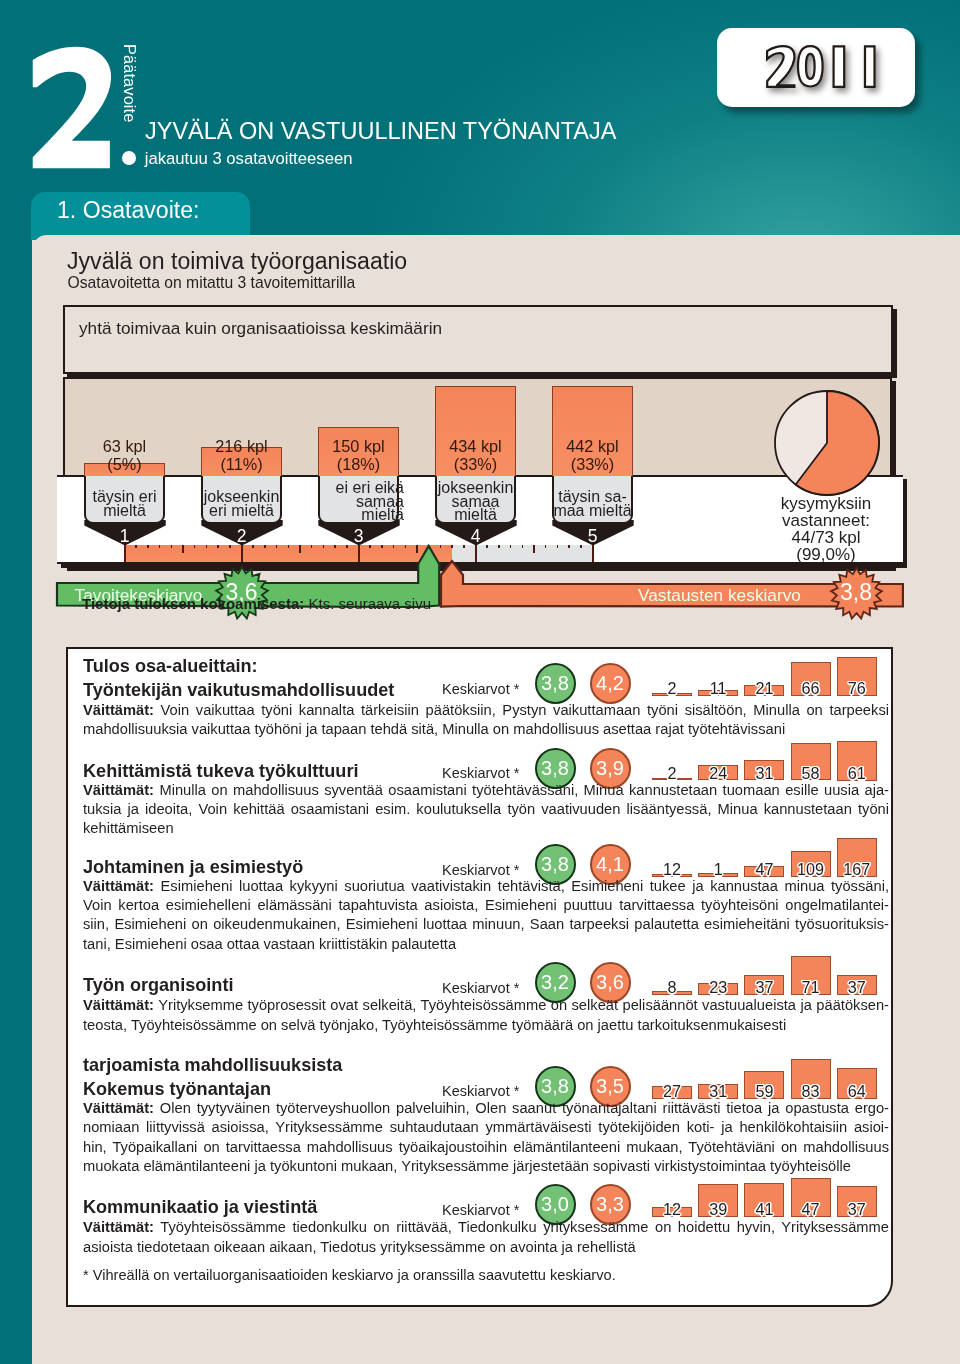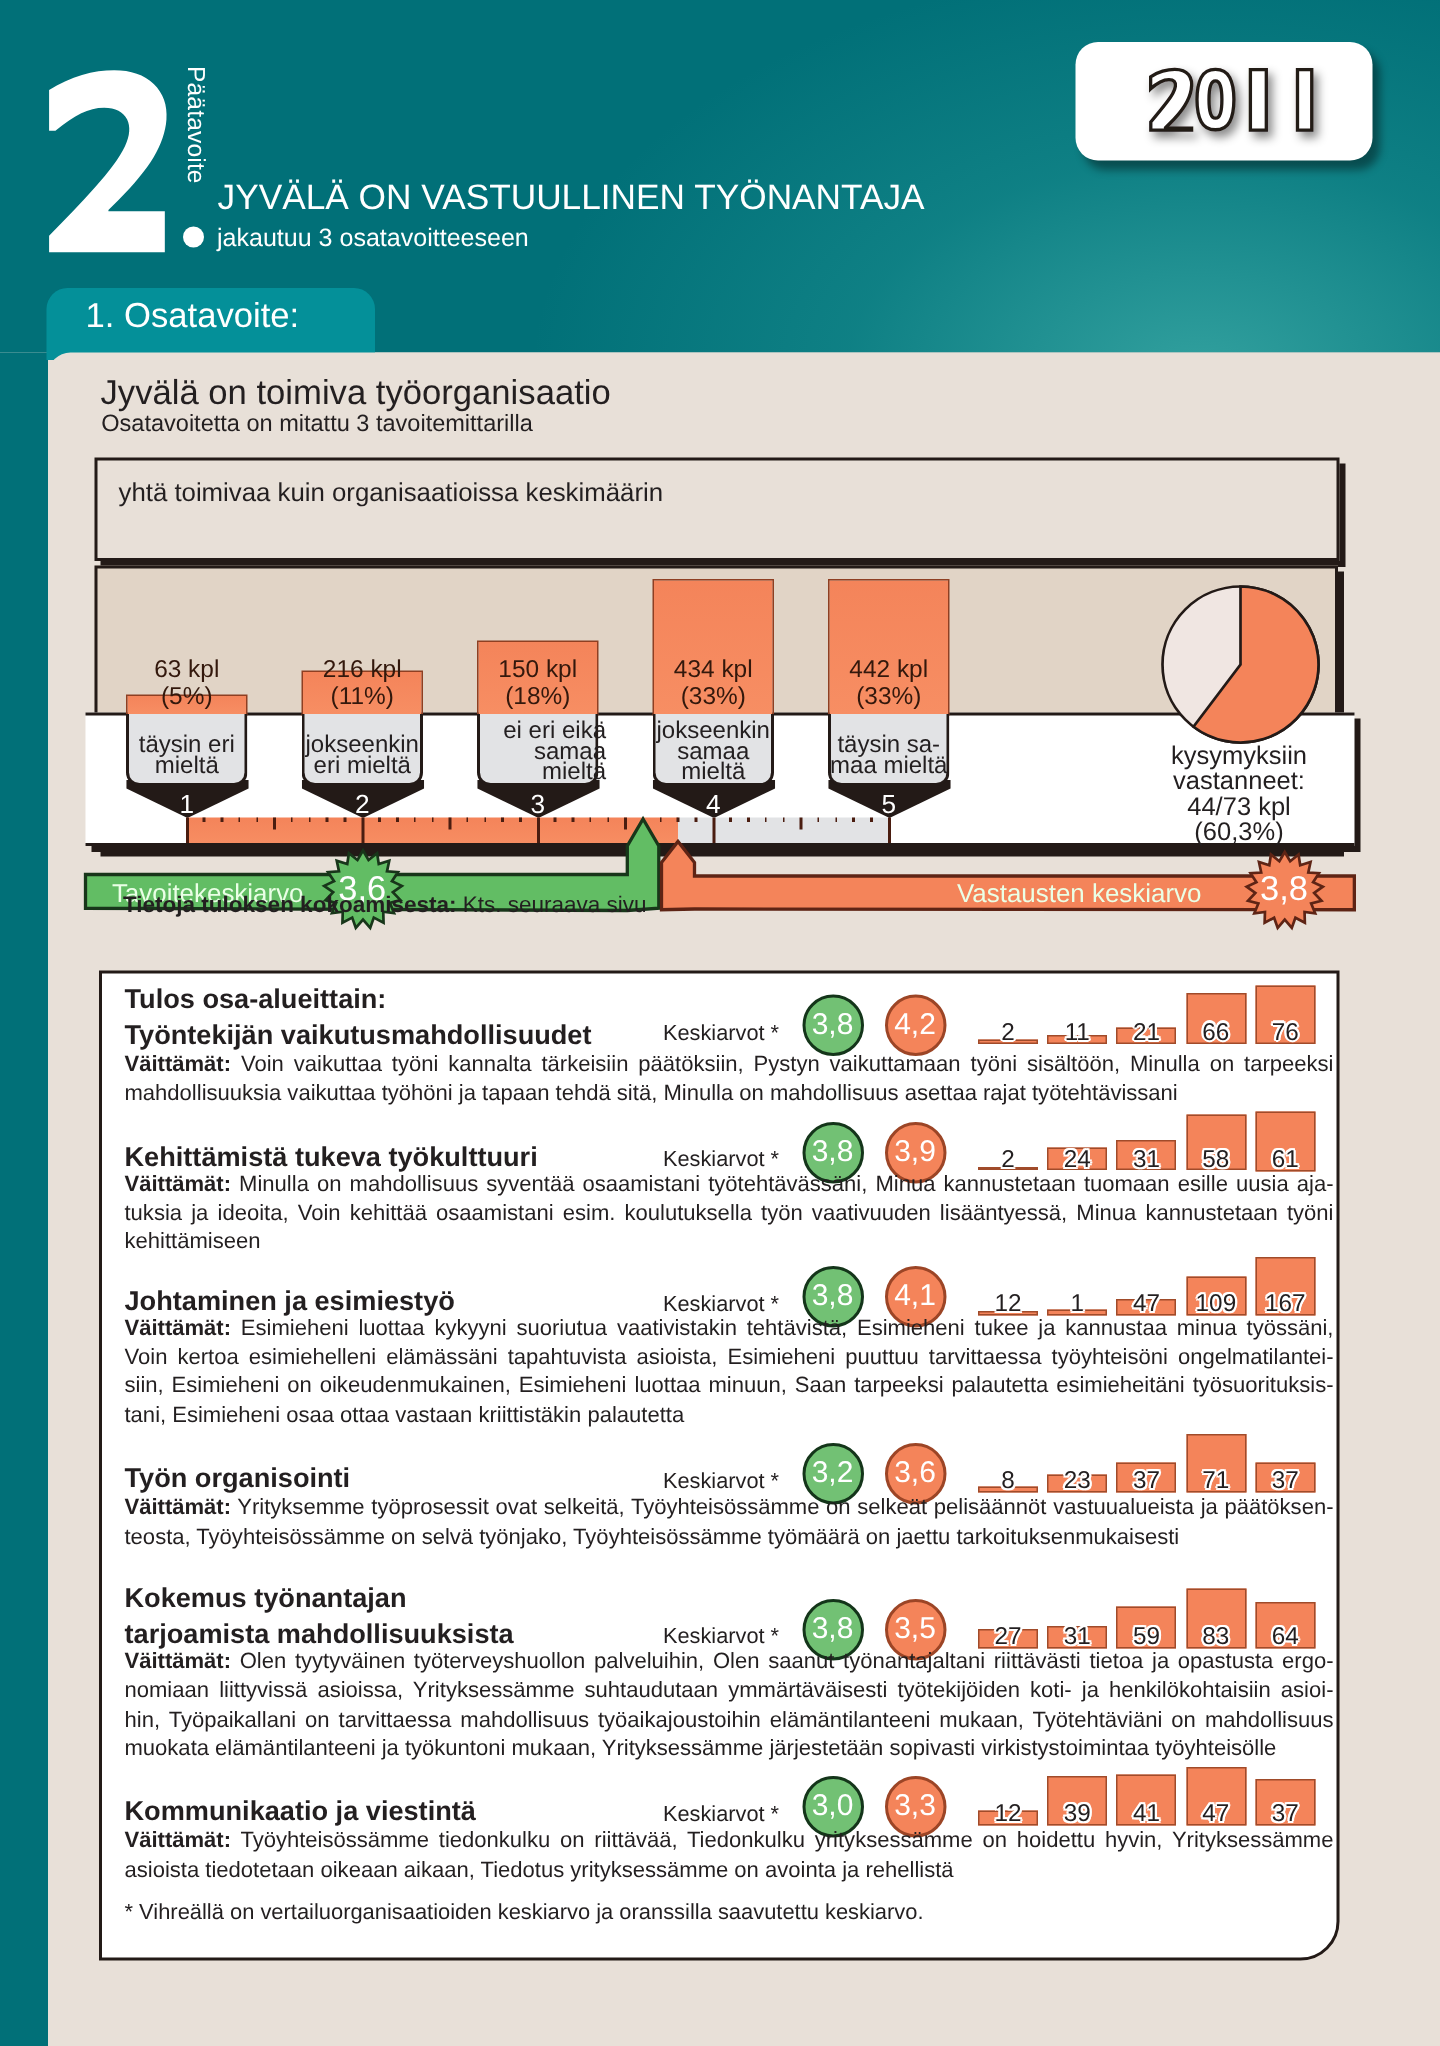--- a/index.html
+++ b/index.html
@@ -289,21 +289,21 @@
         <div class="tick" style="left: 467.2px; height: 17px; width: 2px;"></div>
       </div>
       <div style="position: absolute; left: 773px; top: 389px;"><svg width="108" height="108" viewBox="0 0 108 108">
           <circle cx="54" cy="54" r="52" fill="#f0e6e2" stroke="#231a17" stroke-width="1.8"></circle>
           <path d="M54,54 L54,2 A52,52 0 1,1 22.647663832170792,95.4853108560057 Z" fill="#f4845a" stroke="#231a17" stroke-width="1.8"></path>
         </svg></div>
       <div style="position: absolute; left: 749px; top: 496px; width: 154px; text-align: center; font-size: 17px; color: rgb(35, 31, 32); line-height: 16.9px;">
         <div>kysymyksiin</div>
         <div>vastanneet:</div>
         <div>44/73 kpl</div>
-        <div>(60,3%)</div>
+        <div>(99,0%)</div>
       </div>
       <div style="position: absolute; left: 0px; top: 540px; width: 449.7px; height: 75px; overflow: visible;"><svg width="449.7" height="75" style="overflow:visible">
           <path d="M57,43 L418.2,43 L418.2,24 L428.7,6 L439.2,24 L439.2,65.5 L418.2,67 L57,65.5 Z" fill="#62bd64" stroke="#18361a" stroke-width="2.2" stroke-linejoin="miter"></path>
         </svg></div>
       <div style="position: absolute; left: 441.1px; top: 540px; width: 461.9px; height: 75px; overflow: visible;"><svg width="461.90000000000003" height="75" style="overflow:visible">
           <path d="M461.90000000000003,44 L22,44 L22,35 L11,21 L0,35 L0,66.5 L22,66 L461.90000000000003,66.5 Z" fill="#f4845a" stroke="#5e2415" stroke-width="2.2" stroke-linejoin="miter"></path>
         </svg></div>
       <div style="position: absolute; left: 213.5px; top: 565.3px;"><svg width="56" height="56">
           <polygon points="28.0,2.0 31.7,8.3 37.4,3.8 38.5,11.0 45.5,8.8 44.0,15.9 51.3,16.4 47.3,22.5 53.9,25.6 47.9,29.8 53.0,35.1 45.9,36.9 48.7,43.7 41.5,42.8 41.7,50.1 35.2,46.7 32.8,53.6 28.0,48.0 23.2,53.6 20.8,46.7 14.3,50.1 14.5,42.8 7.3,43.7 10.1,36.9 3.0,35.1 8.1,29.8 2.1,25.6 8.7,22.5 4.7,16.4 12.0,15.9 10.5,8.8 17.5,11.0 18.6,3.8 24.3,8.3 " fill="#62bd64" stroke="#18361a" stroke-width="1.8"></polygon>
         </svg></div>
@@ -389,22 +389,22 @@
       <div class="mbarnum" style="left: 692.2px; width: 52px; top: 978.3px;">23</div>
       <div class="mbar" style="left: 744.4px; width: 40px; top: 974.715px; height: 20.5845px;"></div>
       <div class="mbarnum" style="left: 738.4px; width: 52px; top: 978.3px;">37</div>
       <div class="mbar" style="left: 790.6px; width: 40px; top: 955.8px; height: 39.5px;"></div>
       <div class="mbarnum" style="left: 784.6px; width: 52px; top: 978.3px;">71</div>
       <div class="mbar" style="left: 836.8px; width: 40px; top: 974.715px; height: 20.5845px;"></div>
       <div class="mbarnum" style="left: 830.8px; width: 52px; top: 978.3px;">37</div>
       <div class="vaite" style="top: 996.266px;"><span><b>Väittämät:</b><span> Yrityksemme työprosessit ovat selkeitä, Työyhteisössämme on selkeät pelisäännöt vastuualueista ja päätöksen-</span></span></div>
       <div class="vaite last" style="top: 1015.57px;"><span><span>teosta, Työyhteisössämme on selvä työnjako, Työyhteisössämme työmäärä on jaettu tarkoituksenmukaisesti</span></span></div>
       <div class="sechead" style="left: 83px; top: 1054.41px;">
+        <div>tarjoamista mahdollisuuksista</div>
         <div>Kokemus työnantajan</div>
-        <div>tarjoamista mahdollisuuksista</div>
       </div>
       <div class="kesk" style="left: 442px; top: 1083.21px;">Keskiarvot *</div>
       <div class="circ g" style="left: 534.5px; top: 1065.7px;">3,8</div>
       <div class="circ o" style="left: 589.5px; top: 1065.7px;">3,5</div>
       <div class="mbar" style="left: 652px; width: 40px; top: 1085.85px; height: 12.8494px;"></div>
       <div class="mbarnum" style="left: 646px; width: 52px; top: 1081.7px;">27</div>
       <div class="mbar" style="left: 698.2px; width: 40px; top: 1083.95px; height: 14.753px;"></div>
       <div class="mbarnum" style="left: 692.2px; width: 52px; top: 1081.7px;">31</div>
       <div class="mbar" style="left: 744.4px; width: 40px; top: 1070.62px; height: 28.0783px;"></div>
       <div class="mbarnum" style="left: 738.4px; width: 52px; top: 1081.7px;">59</div>

